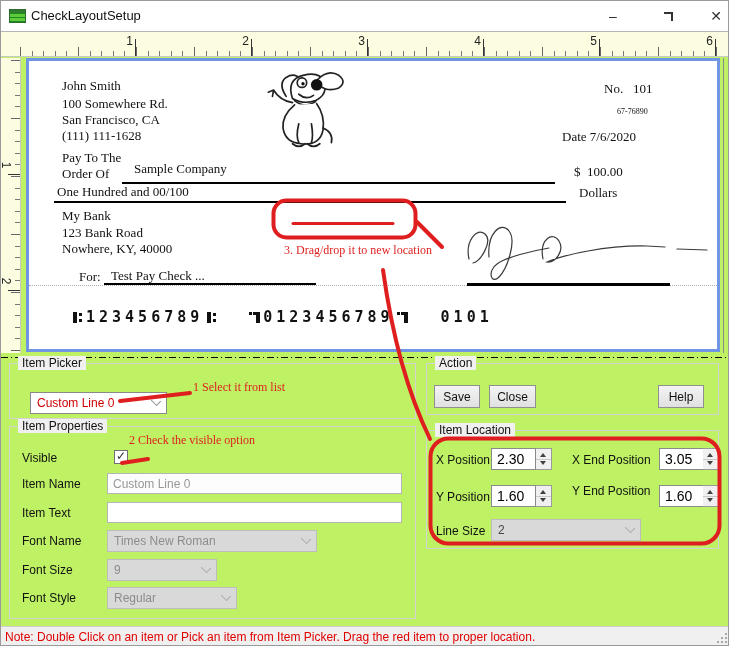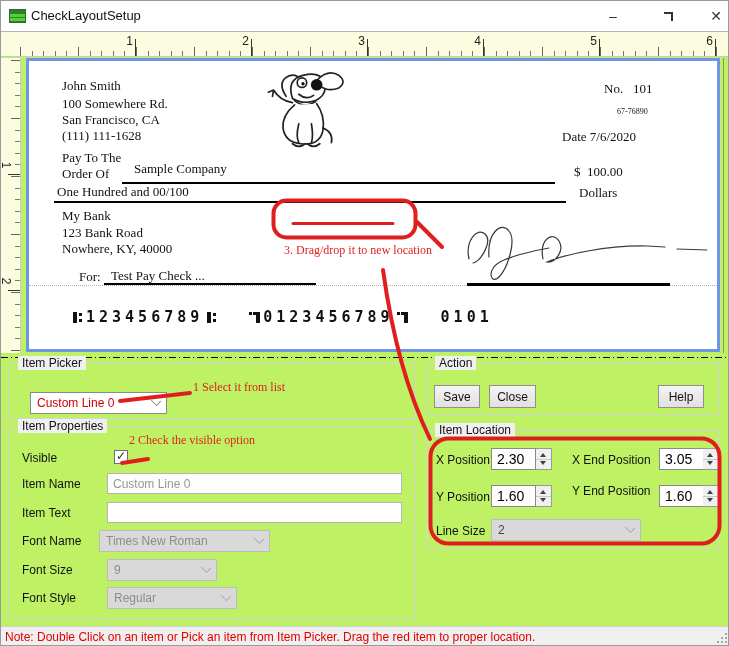--- a/index.html
+++ b/index.html
@@ -227,21 +227,21 @@
         <span class="mark">✓</span>
       </div>
 
     <span class="lbl" style="left:12px;top:50px">Item Name</span>
     <input class="tfield ro" style="left: 97px; top: 46px; width: 295px;" readonly="" value="Custom Line 0">
 
     <span class="lbl" style="left:12px;top:79px">Item Text</span>
     <input class="tfield" style="left: 97px; top: 75px; width: 295px;" value="">
 
     <span class="lbl" style="left:12px;top:107px">Font Name</span>
-    <div class="combo disabled" style="left:89px;top:103px;width:171px">
+    <div class="combo disabled" style="left:97px;top:103px;width:210px">
       <span>Times New Roman</span>
       <span class="chev"></span>
     </div>
 
     <span class="lbl" style="left:12px;top:136px">Font Size</span>
     <div class="combo disabled" style="left:97px;top:132px;width:110px">
       <span>9</span>
       <span class="chev"></span>
     </div>
 

